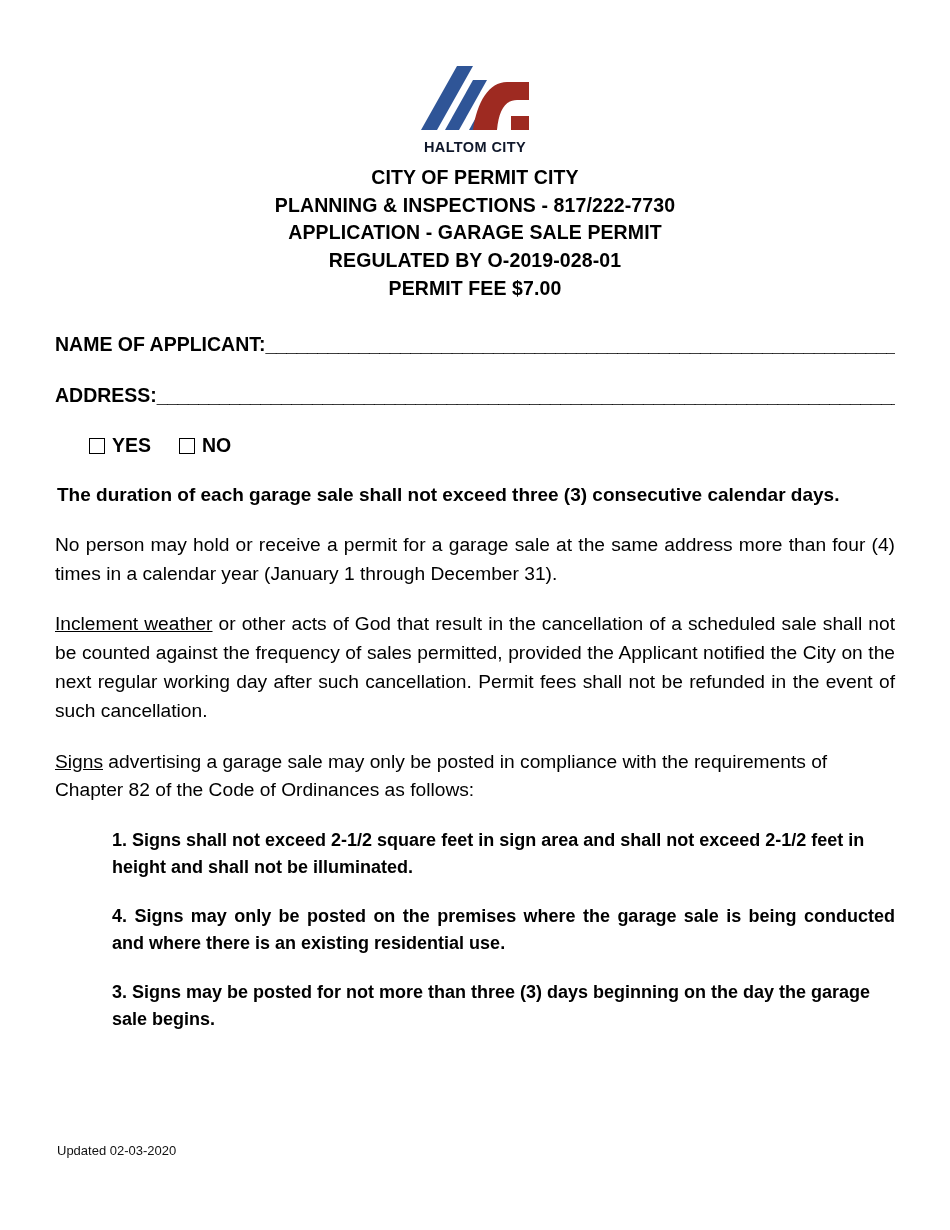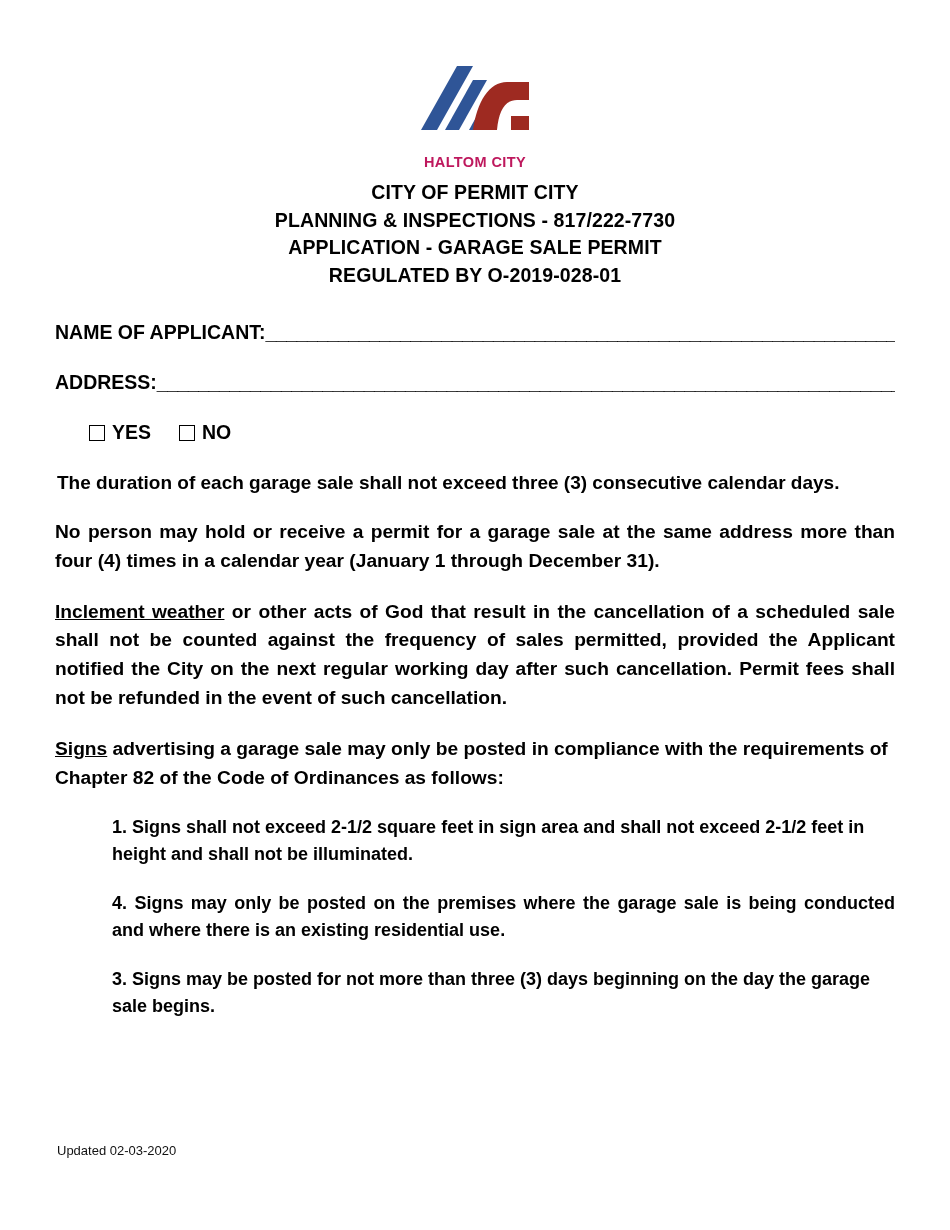--- a/index.html
+++ b/index.html
@@ -34,22 +34,22 @@
     position: relative;
     width: 128px;
     height: 80px;
   }
   .logo-mark svg { display: block; }
   .logo-word {
     font-family: "Liberation Sans", sans-serif;
     font-weight: bold;
     font-size: 14.5px;
     letter-spacing: 0.4px;
-    color: #be185d;
-    margin-top: 16px;
+    color: #0f172a;
+    margin-top: 1px;
   }
 
   
   .title-block {
     text-align: center;
     margin-top: 9px;
     font-weight: bold;
     font-size: 19.5px;
     line-height: 1.42;
     letter-spacing: 0.1px;
@@ -94,21 +94,21 @@
   .sub-note {
     font-size: 19px;
     font-weight: bold;
     margin-top: 2px;
     margin-left: 2px;
   }
 
   
   .para {
     font-size: 19.2px;
-    font-weight: bold;
+    font-weight: normal;
     line-height: 1.5;
     margin-top: 22px;
     text-align: left;
   }
   .para.justify {
     text-align: justify;
   }
   .u { text-decoration: underline; }
 
   .numbered {
@@ -148,20 +148,21 @@
       </svg>
     </div>
     <div class="logo-word">HALTOM CITY</div>
   </div>
 
   <div class="title-block">
     <div>CITY OF PERMIT CITY</div>
     <div>PLANNING &amp; INSPECTIONS - 817/222-7730</div>
     <div>APPLICATION - GARAGE SALE PERMIT</div>
     <div>REGULATED BY O-2019-028-01</div>
+    <div>PERMIT FEE $7.00</div>
   </div>
 
   <div class="form-area">
 
     <div class="field-row">
       <span>NAME OF APPLICANT:</span><span class="rule">______________________________________________________________________</span>
     </div>
 
     <div class="field-row">
       <span>ADDRESS:</span><span class="rule">_________________________________________________________________________________</span>

